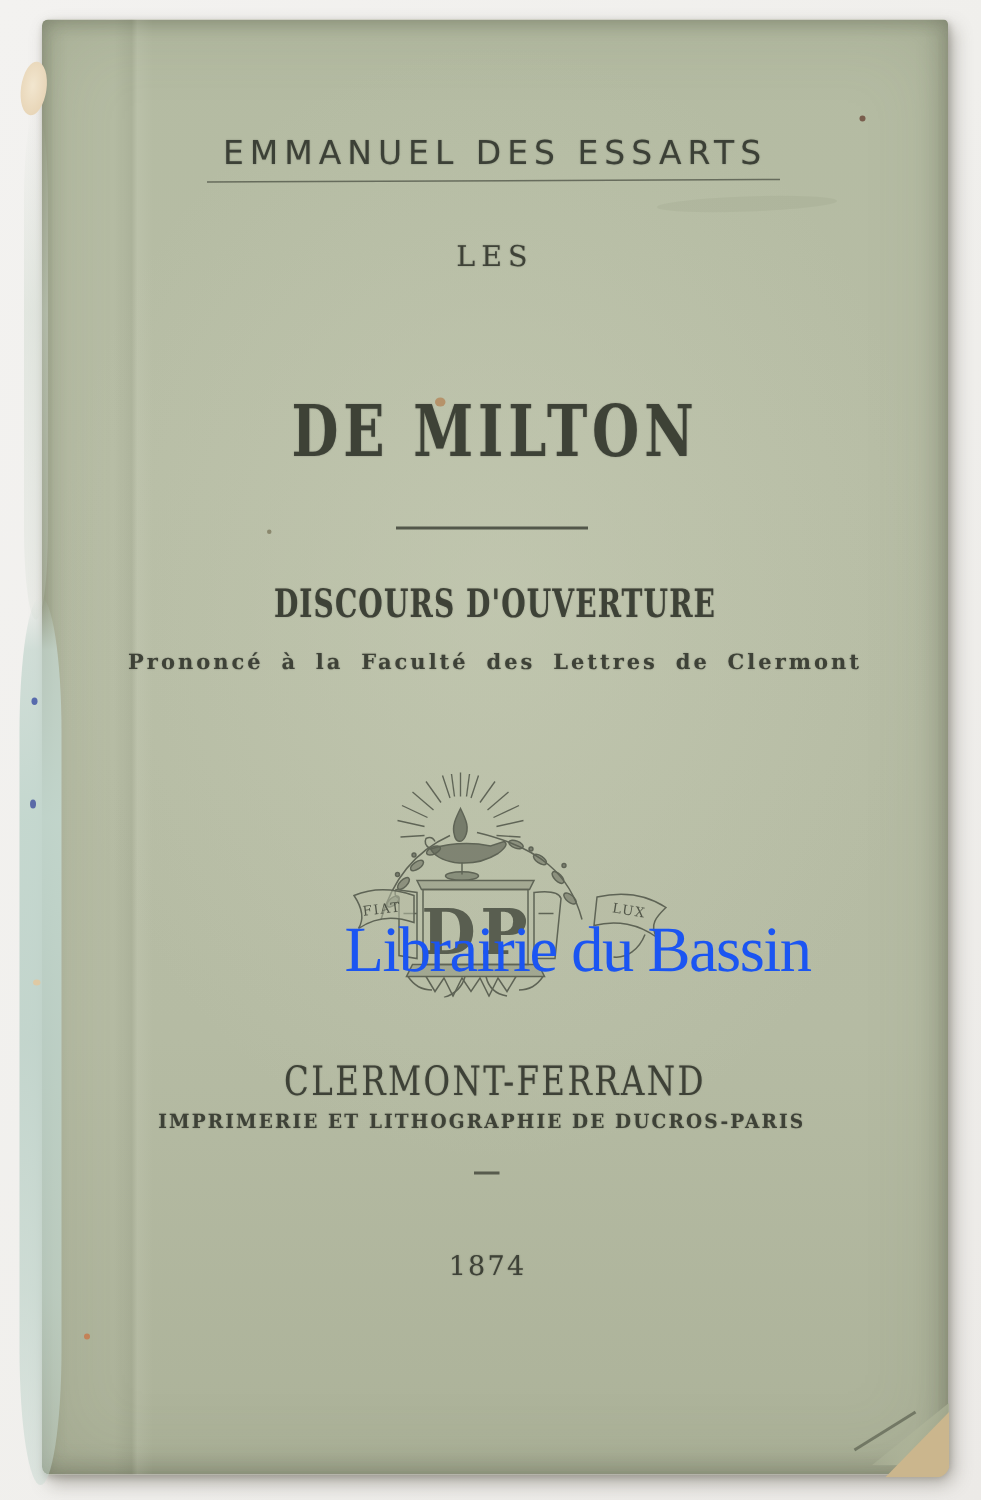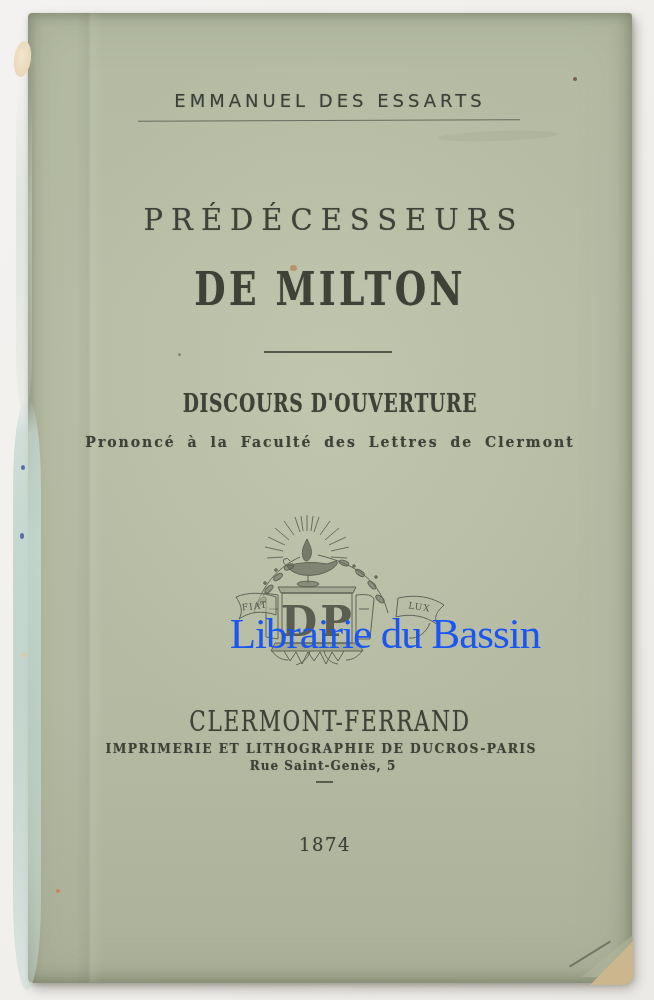--- a/index.html
+++ b/index.html
@@ -22,21 +22,21 @@
       inset 5px 0 12px rgba(96,101,80,0.20),
       inset 0 -6px 14px rgba(96,101,80,0.22),
       inset 0 4px 8px rgba(96,101,80,0.12);
   }
   .crease-left{
     position:absolute; left:48px; top:0; width:26px; height:100%;
     background:linear-gradient(90deg, rgba(90,95,75,0) 0%, rgba(90,95,75,0.10) 45%, rgba(230,232,218,0.10) 60%, rgba(90,95,75,0) 100%);
   }
   .stain{ position:absolute; border-radius:50%; }
   .line{ position:absolute; left:0; right:0; text-align:center; color:rgba(56,60,50,0.92); text-shadow:0 0 1px rgba(56,60,50,0.45); white-space:nowrap; }
-  .author{ top:77px; font-family:"DejaVu Sans", sans-serif; font-size:18px; letter-spacing:4px; color:rgba(52,56,48,0.90); }
+  .author{ top:77px; font-family:"DejaVu Sans", sans-serif; font-size:22px; letter-spacing:4px; color:rgba(52,56,48,0.90); }
   .rule-author{ position:absolute; top:107px; left:110px; width:382px; height:1px; background:rgba(60,64,54,0.65); transform:rotate(-0.25deg); }
   .title-les{ top:147px; font-size:19px; letter-spacing:4px; }
   .title-pred{ top:190px; font-size:29px; letter-spacing:8px; padding-left:8px; }
   .title-milton{ top:250px; font-size:44px; font-weight:bold; letter-spacing:4px; transform:scale(0.82,1.08); transform-origin:50% 50%; }
   .rule-title{ position:absolute; top:338px; left:50%; margin-left:-66px; width:128px; height:2px; background:rgba(56,60,50,0.80); }
   .discours{ top:375px; font-size:26px; font-weight:bold; letter-spacing:1px; transform:scaleX(0.72); transform-origin:50% 50%; }
   .faculte{ top:421px; font-size:14px; font-weight:bold; letter-spacing:2px; word-spacing:5px; }
   .cours{ top:458px; font-size:13px; letter-spacing:2px; color:rgba(56,60,50,0.85); }
   .emblem{ position:absolute; top:500px; left:50%; margin-left:-98px; }
   .watermark{
@@ -94,21 +94,21 @@
 
     <div class="stain" style="left:410px; top:118px; width:120px; height:10px; background:rgba(120,124,100,0.10); transform:rotate(-2deg);"></div>
     <div class="stain" style="left:262px; top:252px; width:7px; height:6px; background:rgba(176,108,52,0.55);"></div>
     <div class="stain" style="left:545px; top:64px; width:4px; height:4px; background:rgba(96,52,40,0.7);"></div>
     <div class="stain" style="left:150px; top:340px; width:3px; height:3px; background:rgba(90,80,50,0.5);"></div>
     <div class="stain" style="left:28px; top:876px; width:4px; height:4px; background:rgba(205,110,60,0.7);"></div>
 
     <div class="line author">EMMANUEL DES ESSARTS</div>
     <div class="rule-author"></div>
 
-    <div class="line title-pred">PRÉDÉCESSEURS</div>
+    <div class="line title-les">LES</div>
     <div class="line title-milton">DE MILTON</div>
     <div class="rule-title"></div>
 
     <div class="line discours">DISCOURS D'OUVERTURE</div>
     <div class="line faculte">Prononcé à la Faculté des Lettres de Clermont</div>
 
     <svg class="emblem" width="216" height="152" viewBox="0 0 216 152">
       <g stroke="#4b5044" stroke-width="1" fill="none" opacity="0.82">
 
         <g>
@@ -187,21 +187,20 @@
       <text x="104" y="123" text-anchor="middle" font-family="DejaVu Serif, serif" font-weight="bold" font-size="42" fill="rgba(62,67,55,0.78)">P</text>
 
       <text x="23" y="96" text-anchor="middle" transform="rotate(-7 23 96)" font-family="DejaVu Serif, serif" font-size="9" letter-spacing="1" fill="rgba(62,67,55,0.85)">FIAT</text>
       <text x="187" y="97" text-anchor="middle" transform="rotate(9 187 97)" font-family="DejaVu Serif, serif" font-size="9" letter-spacing="1" fill="rgba(62,67,55,0.85)">LUX</text>
     </svg>
 
     <div class="watermark" style="color:#1b55f2;">Librairie du Bassin</div>
 
     <div class="line city">CLERMONT-FERRAND</div>
     <div class="line printer">IMPRIMERIE ET LITHOGRAPHIE DE DUCROS-PARIS</div>
-    <div class="line address">Rue Saint-Genès, 5</div>
     <div class="imprint-dash"></div>
     <div class="line year">1874</div>
 
     <div class="spine-wear"></div>
     <div class="spine-wear2"></div>
     <div class="chip-topleft"></div>
     <div class="speck" style="left:-7px; top:452px; width:4px; height:5px; background:rgba(50,70,160,0.75);"></div>
     <div class="speck" style="left:-8px; top:520px; width:4px; height:6px; background:rgba(45,60,150,0.7);"></div>
     <div class="speck" style="left:-6px; top:640px; width:5px; height:4px; background:rgba(226,200,160,0.9);"></div>
     <div class="fold-flap"></div>

